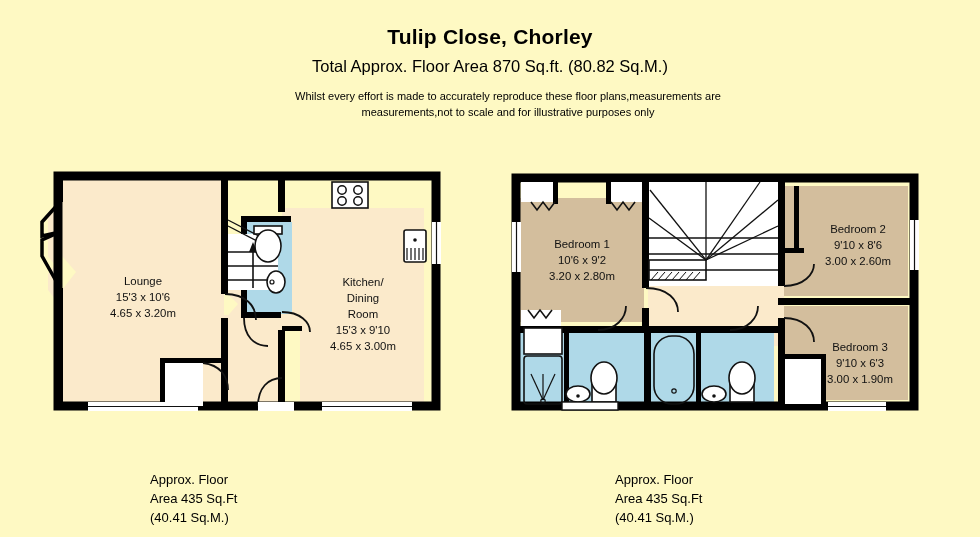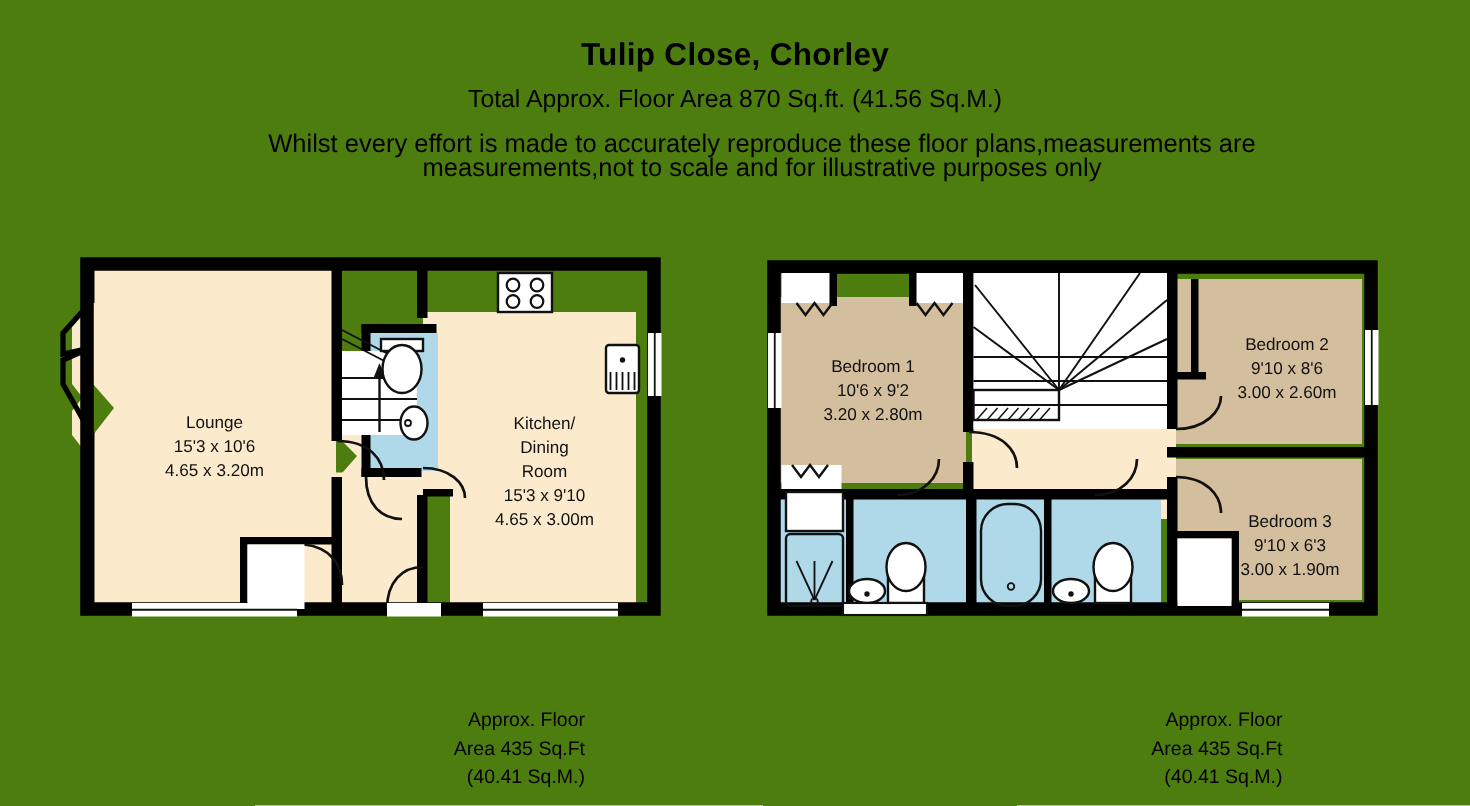--- a/index.html
+++ b/index.html
@@ -13,21 +13,21 @@
     height: 537px;
     font-family: "Liberation Sans", sans-serif;
     color: #1a1a1a;
     overflow: hidden;
     position: relative;
   }
   #page {
     position: relative;
     width: 980px;
     height: 537px;
-    background: #4d7c0f;
+    background: #fef9c3;
   }
 
   
   .header {
     position: absolute;
     left: 0;
     top: 24px;
     width: 980px;
     text-align: center;
   }
@@ -38,32 +38,32 @@
     line-height: 26px;
     color: #000;
   }
   .subtitle {
     font-size: 16.5px;
     line-height: 24px;
     margin-top: 4px;
     color: #000;
   }
   .disclaimer {
-    font-size: 17px;
+    font-size: 11px;
     line-height: 16px;
     margin-top: 10px;
     color: #000;
     margin-left: 36px;
   }
 
   
   .footer-caption {
     position: absolute;
     width: 240px;
-    text-align: right;
+    text-align: left;
     font-size: 13px;
     line-height: 19px;
     color: #000;
   }
   .footer-caption.left  { left: 150px; top: 470px; }
   .footer-caption.right { left: 615px; top: 470px; }
 
   
   .plan {
     position: absolute;
@@ -81,21 +81,21 @@
     dominant-baseline: middle;
   }
 </style>
 </head>
 <body>
 
 <div id="page">
 
   <div class="header">
     <div class="title">Tulip Close, Chorley</div>
-    <div class="subtitle">Total Approx. Floor Area 870 Sq.ft. (41.56 Sq.M.)</div>
+    <div class="subtitle">Total Approx. Floor Area 870 Sq.ft. (80.82 Sq.M.)</div>
     <div class="disclaimer">
       <div>Whilst every effort is made to accurately reproduce these floor plans,measurements are</div>
       <div>measurements,not to scale and for illustrative purposes only</div>
     </div>
   </div>
 
   <div class="plan left">
     <svg width="445" height="260" viewBox="0 0 445 260">
 
       <path d="M 30 18 L 192 18 L 192 242 L 30 242 L 30 130 L 44 112 L 30 96 Z" fill="#FBEACB"></path>

